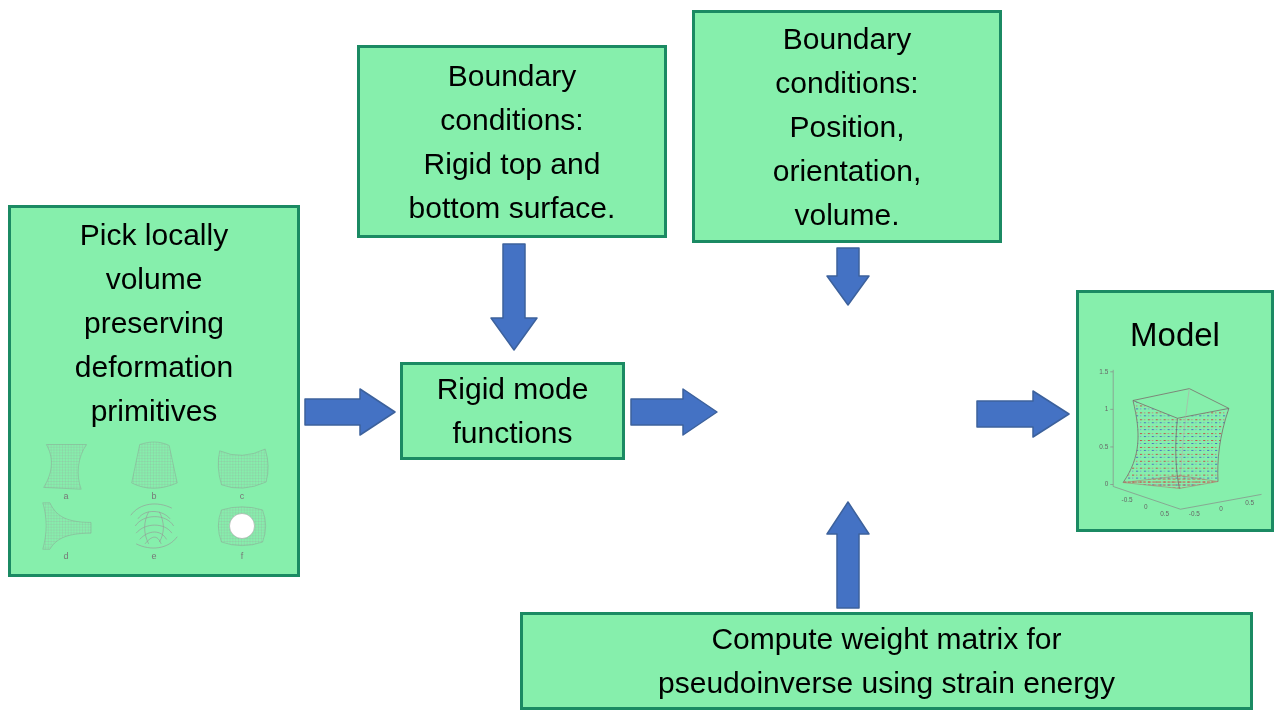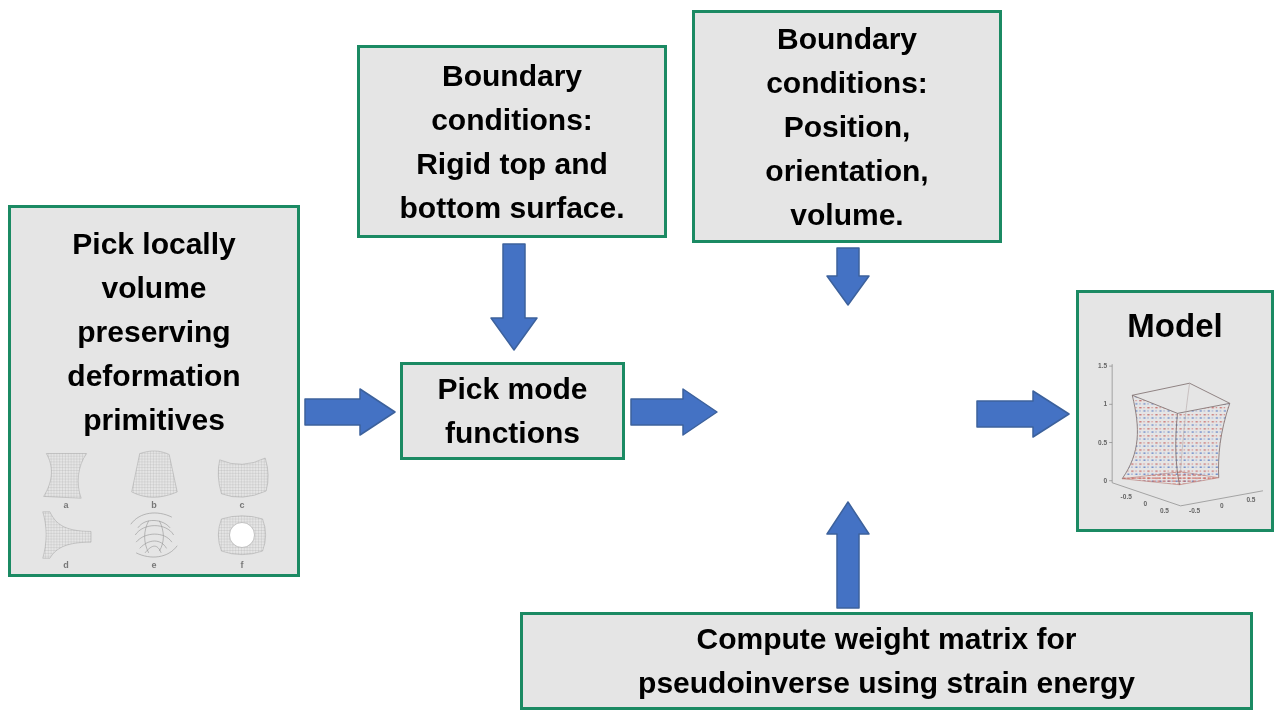--- a/index.html
+++ b/index.html
@@ -1,31 +1,31 @@
 <!DOCTYPE html>
 <html><head>
 <meta charset="utf-8">
 <style>
   html,body{margin:0;padding:0;background:#fff;}
   #canvas{position:relative;width:1280px;height:720px;background:#ffffff;overflow:hidden;
           font-family:"Liberation Sans", sans-serif;color:#000;}
-  .box{position:absolute;border:3px solid #1b8a63;background:#e5e5e5;box-sizing:border-box;
-       display:flex;flex-direction:column;align-items:center;justify-content:center;text-align:center;font-weight:bold;}
+  .box{position:absolute;border:3px solid #1b8a63;background:#86efac;box-sizing:border-box;
+       display:flex;flex-direction:column;align-items:center;justify-content:center;text-align:center;}
   .btext{white-space:pre-line;font-size:30px;line-height:44px;color:#000;letter-spacing:0;}
   .arrow{position:absolute;}
   .arrow polygon{fill:#4472c4;stroke:#3c619c;stroke-width:1.5;stroke-linejoin:round;}
   
-  #box-primitives{justify-content:flex-start;padding-top:14px;}
+  #box-primitives{justify-content:flex-start;padding-top:5px;}
   .thumbs{margin-top:8px;display:grid;grid-template-columns:repeat(3,84px);column-gap:4px;row-gap:0;}
   .thumb{margin:0;display:flex;flex-direction:column;align-items:center;}
   .thumb figcaption{font-size:9px;line-height:10px;color:#777;}
   .gridshape{fill:url(#gridpat);stroke:#8a8a8a;stroke-width:0.4;}
   .swirlstroke{fill:none;stroke:#979797;stroke-width:0.7;}
   
-  #box-model{justify-content:flex-start;padding-top:12px;}
+  #box-model{justify-content:flex-start;padding-top:21px;}
   #model-title{font-size:33px;line-height:42px;}
   .plot-axis{stroke:#888;stroke-width:0.7;fill:none;}
   .plot-tick{font-size:6.5px;fill:#666;font-family:"Liberation Sans",sans-serif;}
   .cube-edge{fill:none;stroke:#7a6a6a;stroke-width:0.8;}
   .cube-edge-back{fill:none;stroke:#b5a8a8;stroke-width:0.6;}
 </style>
 </head>
 <body>
 
 <svg width="0" height="0" style="position:absolute" aria-hidden="true">
@@ -111,21 +111,21 @@
 
   <div class="box" style="left:692px;top:10px;width:310px;height:233px;">
     <div class="btext">Boundary
 conditions:
 Position,
 orientation,
 volume.</div>
   </div>
 
   <div class="box" style="left:400px;top:362px;width:225px;height:98px;">
-    <div class="btext">Pick mode
+    <div class="btext">Rigid mode
 functions</div>
   </div>
 
 
   <div class="box" id="box-model" style="left:1076px;top:290px;width:198px;height:242px;">
     <div id="model-title">Model</div>
     <svg width="186" height="182" viewBox="0 0 185 175">
 
       <line class="plot-axis" x1="30" y1="14" x2="30" y2="132"></line>
       <line x1="27" y1="16" x2="30" y2="16" class="plot-axis"></line>

